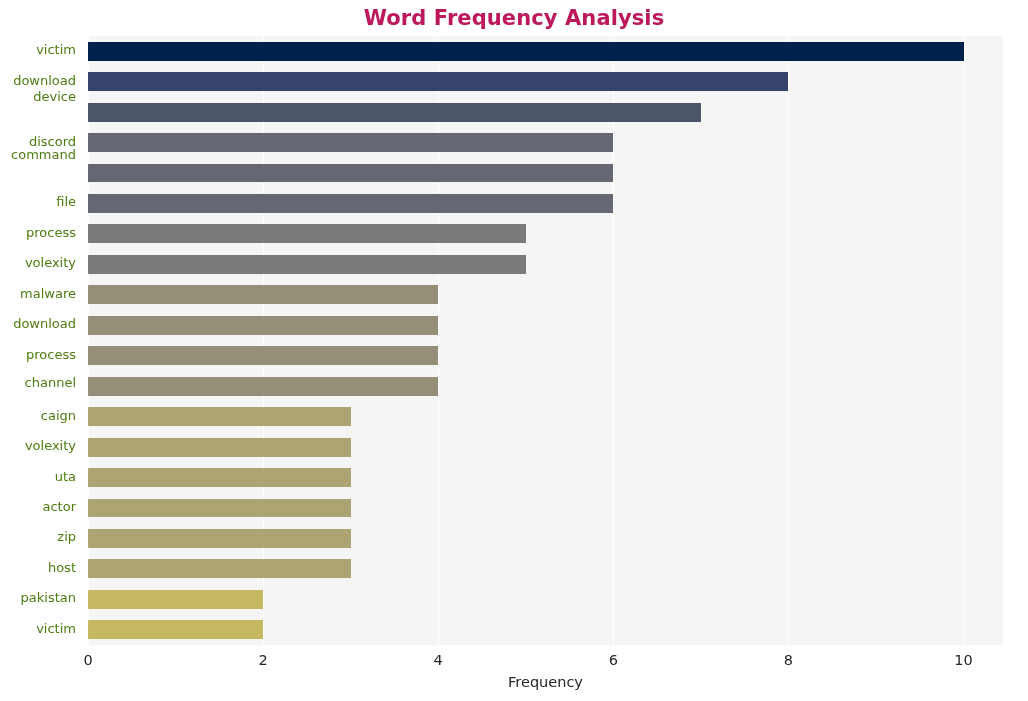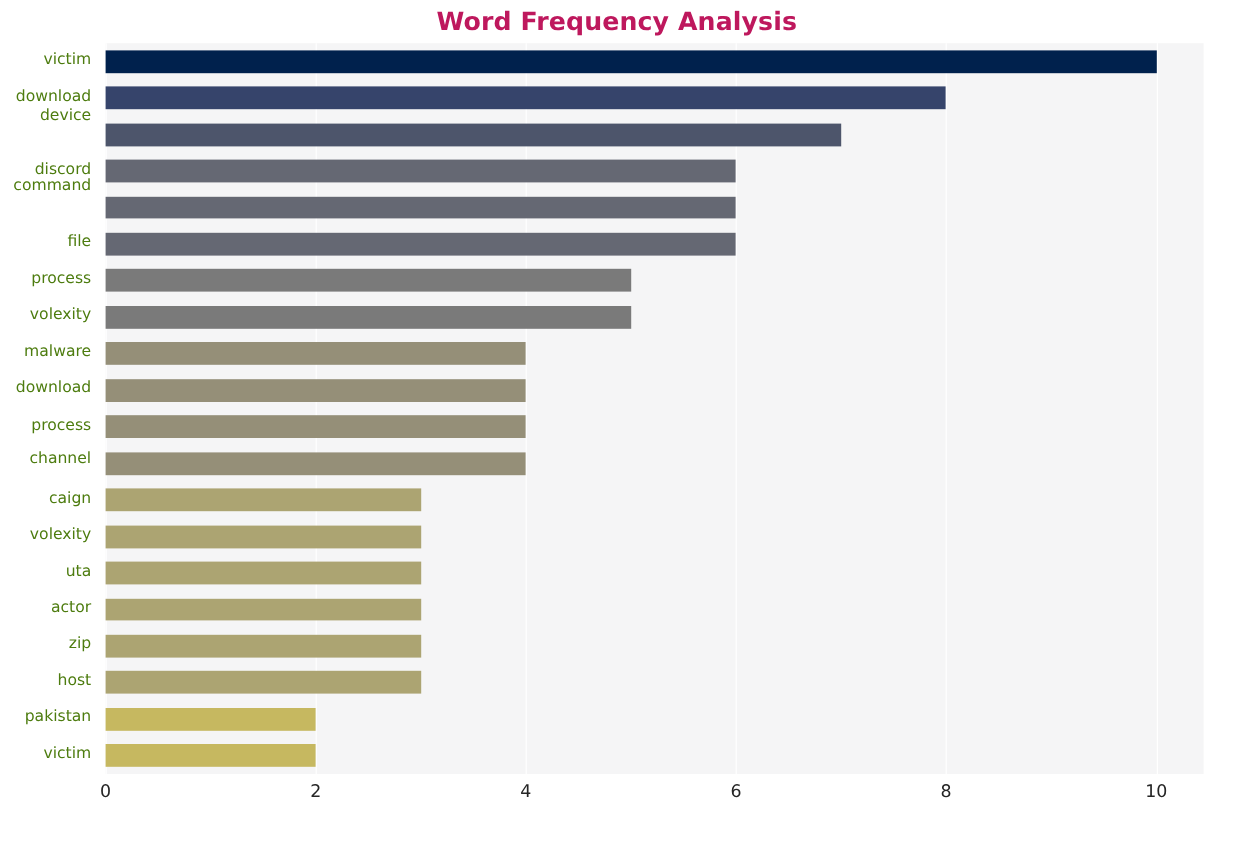--- a/index.html
+++ b/index.html
@@ -218,14 +218,15 @@
 
   <div id="x-axis">
       <div class="x-tick-label" style="left: 0px;">0</div>
       <div class="x-tick-label" style="left: 175.12px;">2</div>
       <div class="x-tick-label" style="left: 350.239px;">4</div>
       <div class="x-tick-label" style="left: 525.359px;">6</div>
       <div class="x-tick-label" style="left: 700.478px;">8</div>
       <div class="x-tick-label" style="left: 875.598px;">10</div>
     </div>
 
+  <div id="x-axis-title">Frequency</div>
 
 </div>
 
 </body></html>

